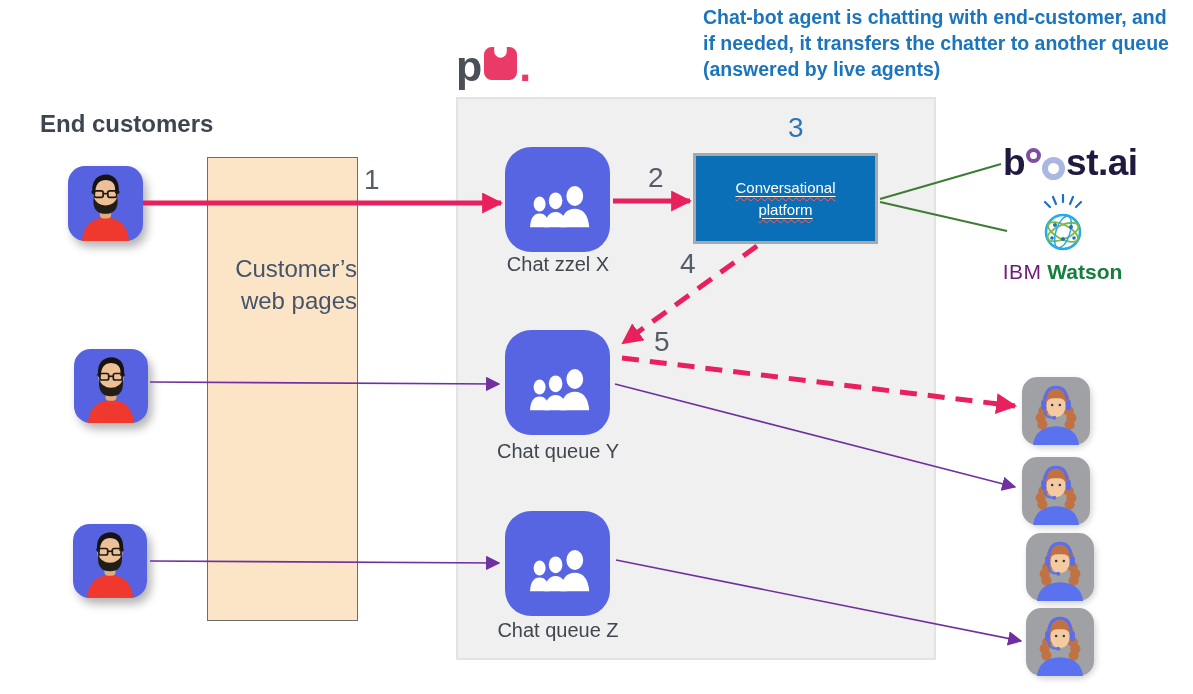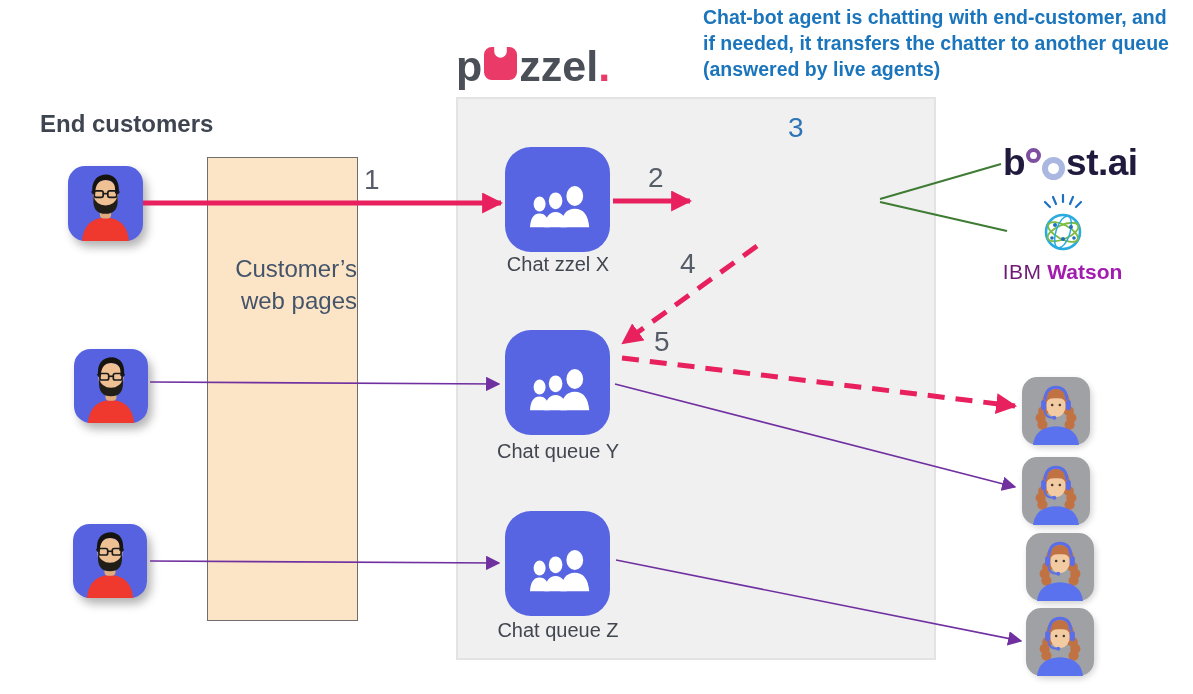--- a/index.html
+++ b/index.html
@@ -50,21 +50,21 @@
   .boost{left:1003px;top:144px;z-index:4;display:flex;align-items:flex-end;
          font-size:37px;font-weight:700;color:#1F1A3E;letter-spacing:-0.5px;line-height:1;}
   .ring{display:inline-block;border-radius:50%;box-sizing:border-box;}
   .ring-purple{width:15px;height:15px;border:4.5px solid #7D4FA0;margin:0 1px 18px 1px;}
   .ring-blue{width:23px;height:23px;border:6px solid #AAB7E0;margin:0 1px 1px 0;}
 
   
   .watson{left:1000px;top:194px;width:125px;z-index:4;text-align:center;}
   .watson .wordmark{font-size:21px;margin-top:0;}
   .watson .ibm{color:#701a75;font-weight:400;letter-spacing:0.5px;}
-  .watson .wat{color:#a21caf;font-weight:700;}
+  .watson .wat{color:#15803d;font-weight:700;}
 
   
   .avatar{z-index:2;border-radius:18px;}
   .avatar.cust{box-shadow:4px 6px 10px rgba(0,0,0,0.30);}
   .avatar.agent{box-shadow:2px 3px 6px rgba(0,0,0,0.18);}
   .avatar svg{display:block;}
 
   
   .overlay{left:0;top:0;z-index:3;pointer-events:none;}
 </style>
@@ -128,21 +128,20 @@
   <div class="abs annotation">Chat-bot agent is chatting with end-customer, and if needed, it transfers the chatter to another queue (answered by live agents)</div>
 
   <div class="abs puzzel">
     <span>p</span>
     <span class="ushape">
       <svg width="33" height="33" viewBox="0 0 34 34">
         <path fill="#EA3A68" fill-rule="evenodd" d="M8,0 h18 a8,8 0 0 1 8,8 v18 a8,8 0 0 1 -8,8 h-18 a8,8 0 0 1 -8,-8 v-18 a8,8 0 0 1 8,-8 z
              M10.5,0 v4.5 a6.5,6.5 0 0 0 13,0 v-4.5 z"></path>
       </svg>
     </span>
-    <span>zzel</span>
     <span class="dot">.</span>
   </div>
 
   <div class="abs end-customers">End customers</div>
 
   <div class="abs webpages">
     <div class="lbl">
       <div>Customer’s</div>
       <div>web pages</div>
     </div>
@@ -164,20 +163,26 @@
   </div>
   <div class="abs queue-label" style="left:473px;top:440px;">Chat queue Y</div>
 
   <div class="abs queue" style="left:505px;top:511px;">
     <svg width="80" height="80">
         <use href="#sym-group"></use>
       </svg>
   </div>
   <div class="abs queue-label" style="left:473px;top:619px;">Chat queue Z</div>
 
+  <div class="abs platform">
+    <div class="txt">
+      <span class="wavy">Conversational</span><br>
+      <span class="wavy">platform</span>
+    </div>
+  </div>
 
   <div class="abs step" style="left:364px;top:164px;">1</div>
   <div class="abs step" style="left:648px;top:162px;">2</div>
   <div class="abs step blue" style="left:788px;top:112px;">3</div>
   <div class="abs step" style="left:680px;top:248px;">4</div>
   <div class="abs step" style="left:654px;top:326px;">5</div>
 
   <div class="abs boost">
     <span>b</span>
     <span class="ring ring-purple"></span>

